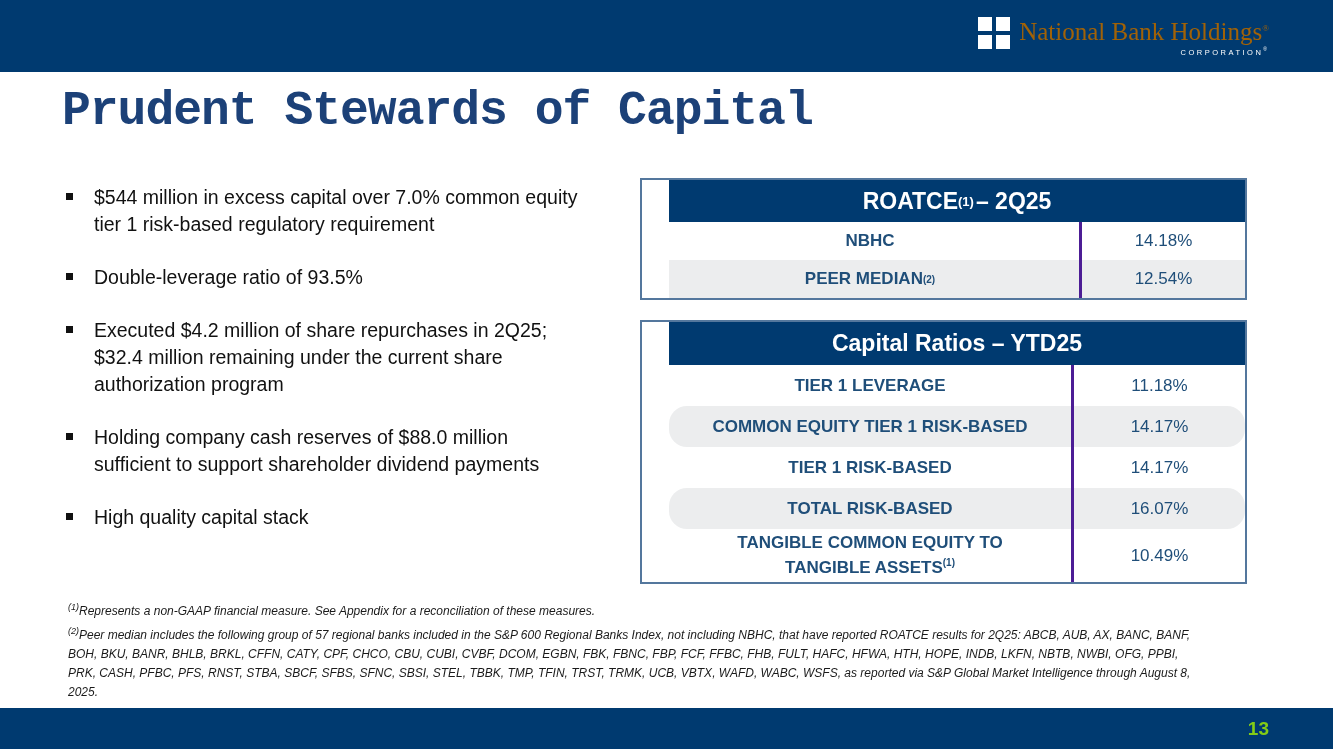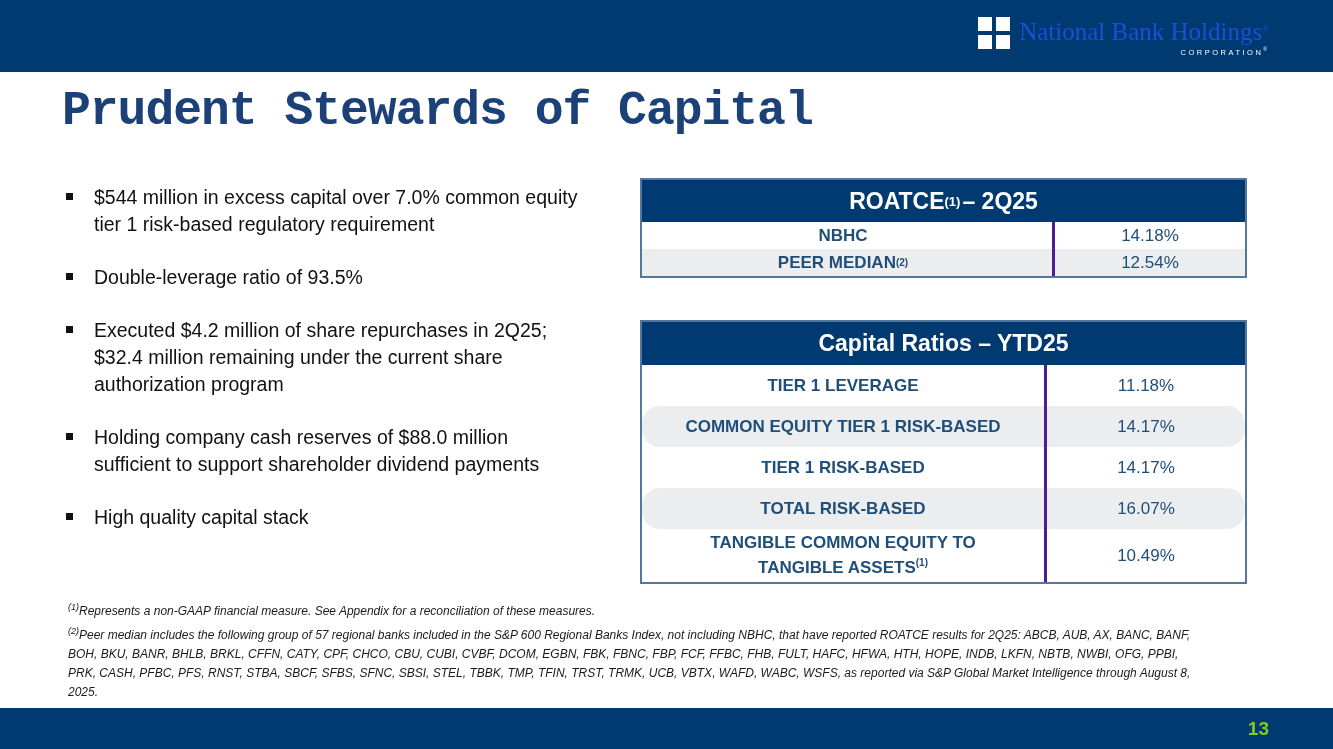--- a/index.html
+++ b/index.html
@@ -7,38 +7,38 @@
     position:relative;width:1333px;height:749px;background:#ffffff;
     font-family:"Liberation Sans",sans-serif;overflow:hidden;
     margin:0 auto;
   }
   
   .topbar{position:absolute;left:0;top:0;width:100%;height:72px;background:#003A70;}
   .logo{position:absolute;right:64px;top:0;height:72px;display:flex;align-items:center;gap:9px;}
   .logo-grid{width:32px;height:32px;display:grid;grid-template-columns:14px 14px;grid-template-rows:14px 14px;gap:4px;margin-top:-6px;}
   .logo-grid span{background:#ffffff;display:block;}
   .logo-textcol{display:flex;flex-direction:column;align-items:flex-end;}
-  .logo-name{color:#1d4ed8;font-family:"Liberation Serif",serif;font-size:25px;line-height:26px;white-space:nowrap;}
+  .logo-name{color:#a16207;font-family:"Liberation Serif",serif;font-size:25px;line-height:26px;white-space:nowrap;}
   .logo-name sup{font-size:9px;}
   .logo-sub{color:#ffffff;font-size:7.5px;letter-spacing:2.5px;margin-top:1px;margin-right:2px;}
   .logo-sub sup{font-size:5px;letter-spacing:0;}
   
   .title{position:absolute;left:62px;top:84px;font-size:48px;font-weight:bold;color:#1C4178;letter-spacing:-1px;font-family:Liberation Mono, monospace;}
   
   .bullets{position:absolute;left:66px;top:184px;width:515px;}
   .bullet{display:flex;margin-bottom:26px;}
   .bullet-marker{flex:0 0 7px;width:7px;height:7px;background:#111111;margin:9px 21px 0 0;}
   .bullet-text{font-size:19.5px;line-height:27px;color:#111111;}
   
-  .dtable{position:absolute;left:640px;width:607px;border:2px solid #54779D;box-sizing:border-box;background:#ffffff;}
+  .dtable{position:absolute;left:640px;width:607px;border:2px solid #54779D;box-sizing:border-box;background:#ffffff;padding-left:27px;}
   .dtable-header{background:#003A70;color:#ffffff;font-weight:bold;font-size:23px;text-align:center;display:flex;align-items:center;justify-content:center;}
   .dtable-header sup{font-size:13px;margin-right:2px;}
   .t-roatce{top:178px;}
   .t-roatce .dtable-header{height:42px;}
-  .t-roatce .drow{height:27px;gap:8px;}
+  .t-roatce .drow{height:38px;gap:8px;}
   .t-capital{top:320px;}
   .t-capital .dtable-header{height:43px;}
   .t-capital .drow{height:41px;border-radius:18px;}
   .t-capital .drow.tall{height:53px;}
   .drow{display:grid;grid-template-columns:402px 1fr;}
   .drow.alt{background:#ECEDEE;}
   .dcell{display:flex;align-items:center;justify-content:center;color:#1F4E79;font-size:17px;text-align:center;}
   .dcell.lbl{font-weight:bold;}
   .dcell.val{border-left:3px solid #4c1d95;}
   .dcell sup{font-size:10px;font-weight:bold;}

